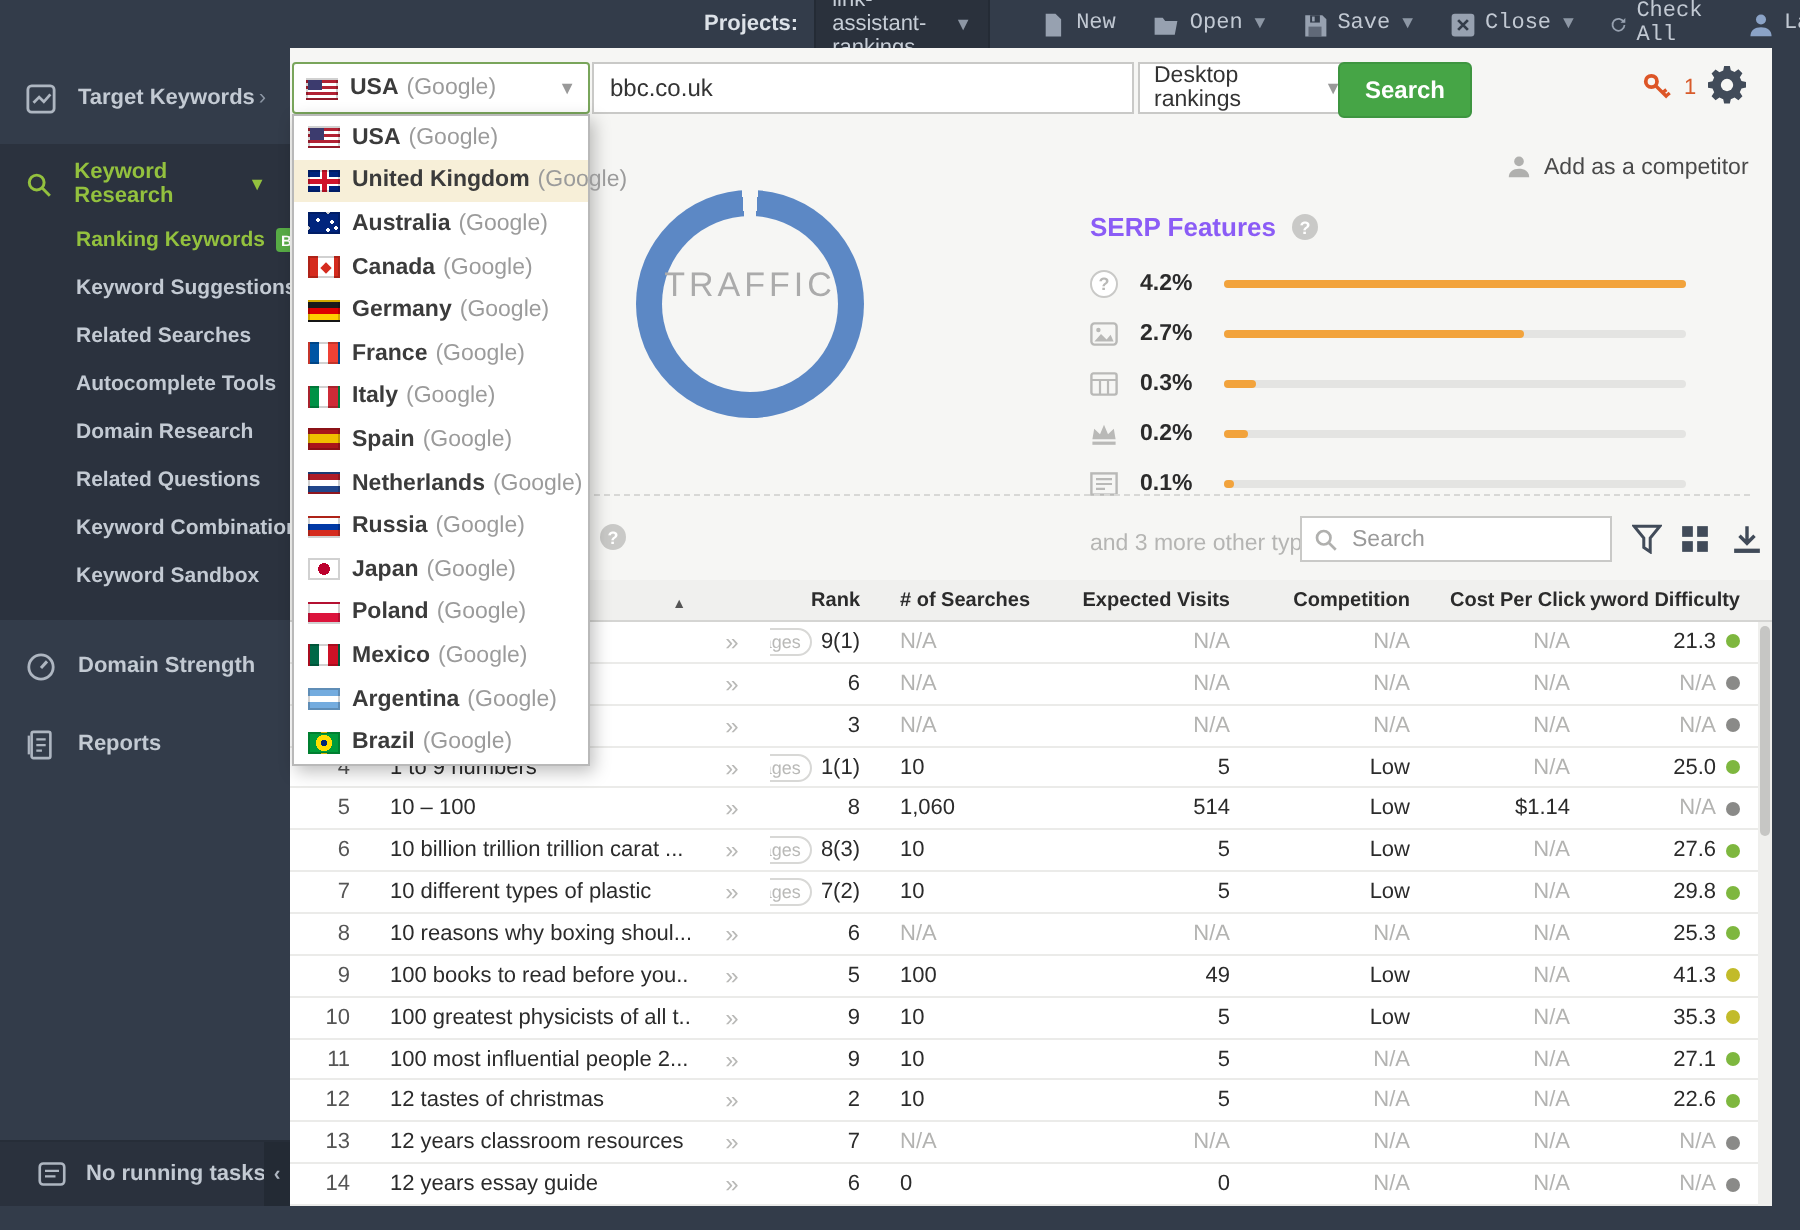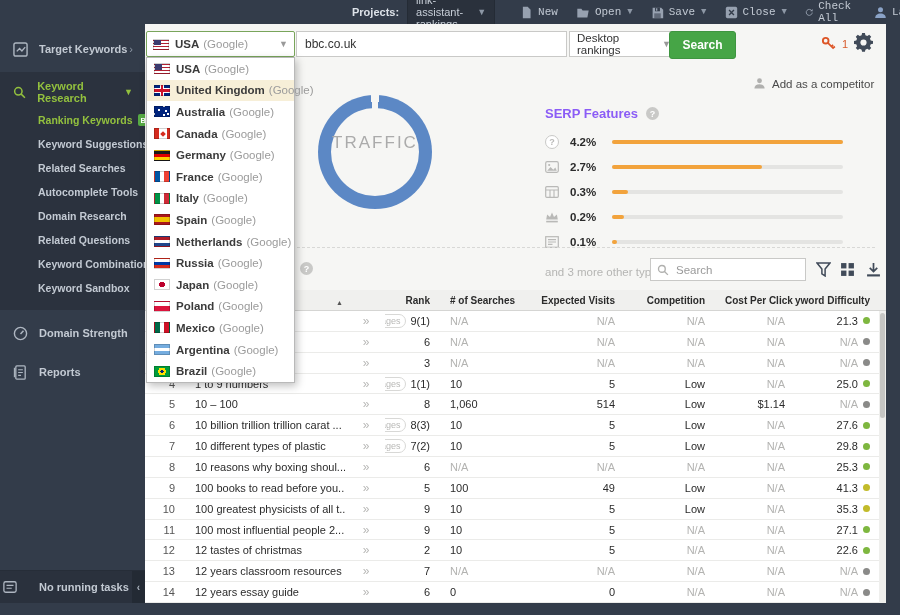--- a/index.html
+++ b/index.html
@@ -19,21 +19,21 @@
   .sb-item{display:flex;align-items:center;height:34px;padding-left:13px;color:#c3cad3;font-size:11px;font-weight:bold;cursor:default;}
   .sb-item svg{margin-right:11px;color:#aeb6c1;flex:0 0 auto;}
   .sb-item .sb-chev{margin-left:auto;margin-right:12px;color:#8d97a5;font-size:11px;font-weight:normal;}
   #kr-section{background:#2b323e;padding:4px 0 10px 0;margin-top:6px;}
   #kr-header{display:flex;align-items:center;height:32px;padding-left:13px;color:#93c13e;font-size:11px;font-weight:bold;}
   #kr-header svg{margin-right:11px;color:#93c13e;}
   #kr-header .sb-chev{margin-left:auto;margin-right:12px;color:#93c13e;font-size:9px;}
   .kr-sub{display:flex;align-items:center;height:24px;padding-left:38px;color:#c3cad3;font-size:10.5px;font-weight:bold;white-space:nowrap;cursor:default;}
   .kr-sub.active{color:#93c13e;}
   .beta-badge{margin-left:5px;background:#57ab45;color:#fff;font-size:7.5px;font-weight:bold;border-radius:2px;padding:1.5px 3px;letter-spacing:.5px;}
-  #sb-footer{position:absolute;left:0;top:546px;width:145px;height:33px;background:#2a313d;border-top:1px solid #262d38;display:flex;align-items:center;padding-left:3px;box-sizing:border-box;color:#c3cad3;font-size:11px;font-weight:bold;gap:12px;}
+  #sb-footer{position:absolute;left:0;top:546px;width:145px;height:33px;background:#2a313d;border-top:1px solid #262d38;display:flex;align-items:center;padding-left:19px;box-sizing:border-box;color:#c3cad3;font-size:11px;font-weight:bold;}
   #sb-footer svg{margin-right:10px;color:#aeb6c1;}
   #sb-collapse{position:absolute;right:0;top:0;width:13px;height:32px;background:#232a34;color:#aeb6c1;display:flex;align-items:center;justify-content:center;font-size:10px;}
   
   #main{position:absolute;left:145px;top:24px;width:741px;height:579px;background:#f6f6f4;}
   
   .ctrl{position:absolute;box-sizing:border-box;background:#fff;border:1px solid #c9c9c7;font-size:12px;color:#333;}
   #country-select{left:1px;top:7px;width:149px;height:26px;border:1.5px solid #79a55b;border-radius:2px;display:flex;align-items:center;padding:0 6px;gap:6px;}
   #country-select .dd-name{font-weight:bold;color:#3b3b3b;font-size:11.5px;}
   #country-select .dd-engine{color:#9b9b9b;font-size:11.5px;margin-left:-2px;}
   #country-select .chev{margin-left:auto;color:#999;font-size:9px;}

